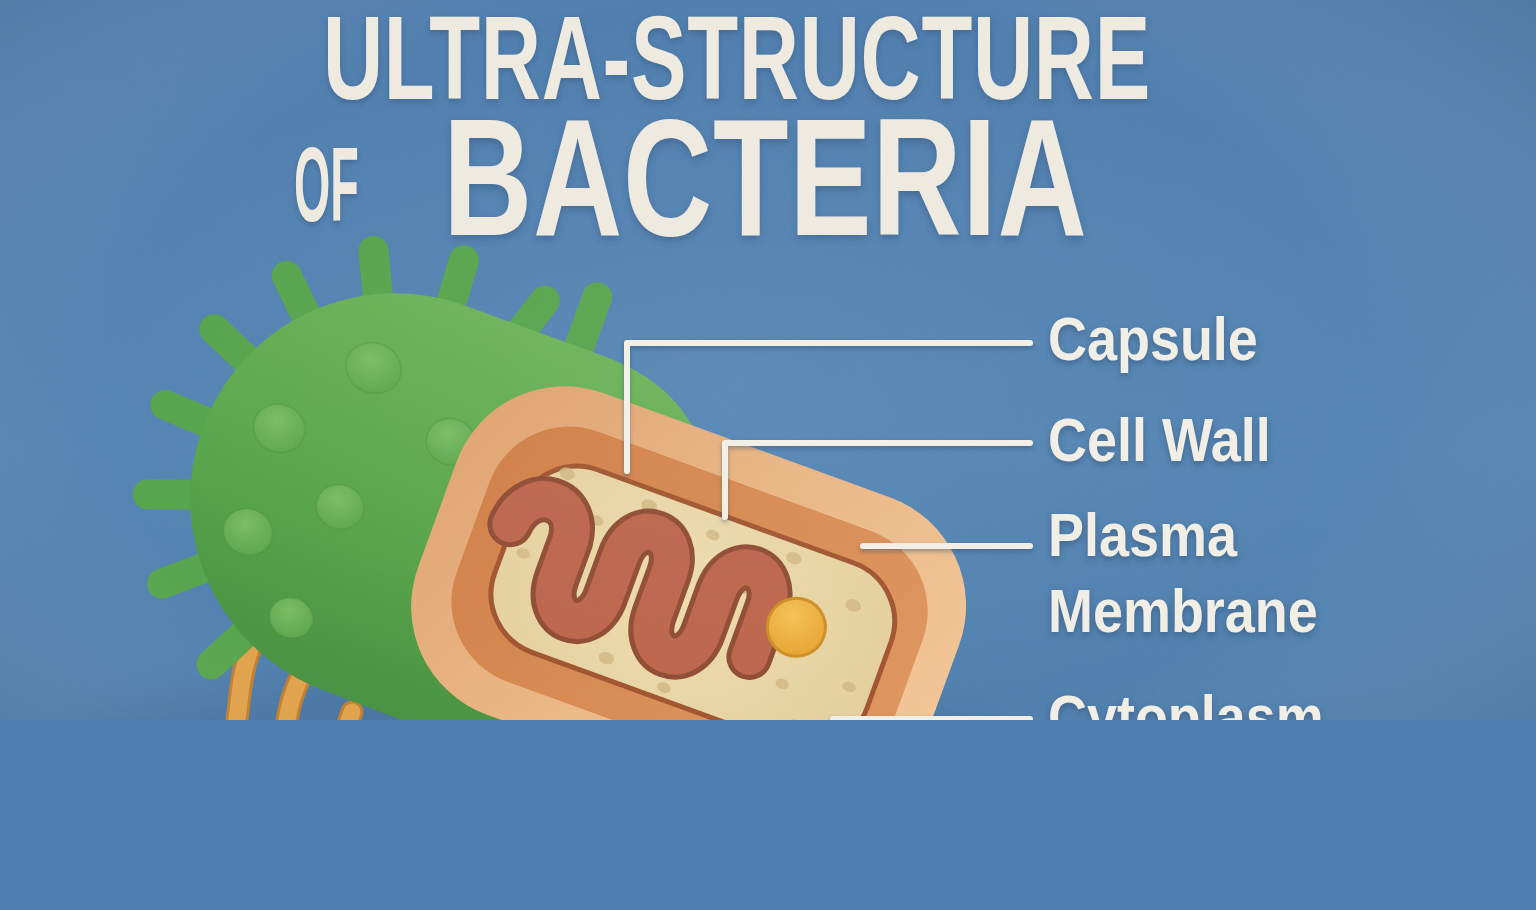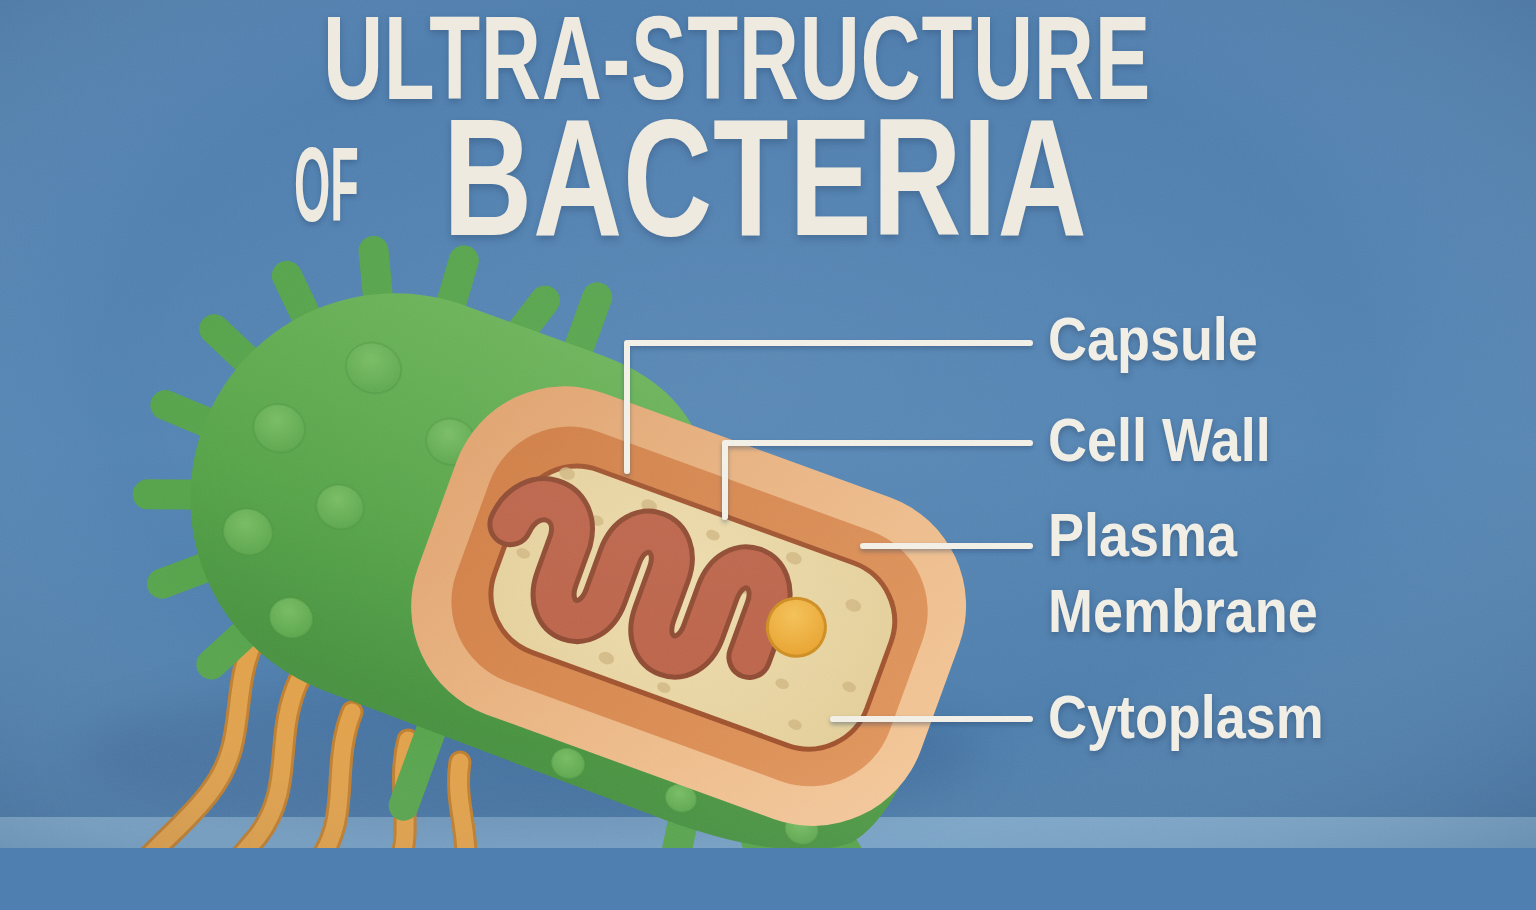--- a/index.html
+++ b/index.html
@@ -1,17 +1,17 @@
 <!DOCTYPE html>
 <html><head>
 <meta charset="utf-8">
 <style>
   html,body{margin:0;padding:0;background:#4e7fb0;}
   .stage{
-    position:relative;width:1536px;height:848px;overflow:hidden;
+    position:relative;width:1536px;height:720px;overflow:hidden;
     font-family:"Liberation Sans","DejaVu Sans",sans-serif;
   }
   .scene{position:absolute;inset:0;}
   
   .title-line1{
     position:absolute;left:323px;top:-2px;
     font-size:119px;font-weight:bold;line-height:1;color:#eeeae0;
     transform:scaleX(.70);transform-origin:left top;white-space:nowrap;
     letter-spacing:1px;text-shadow:0 3px 8px rgba(25,45,75,.25);
   }

